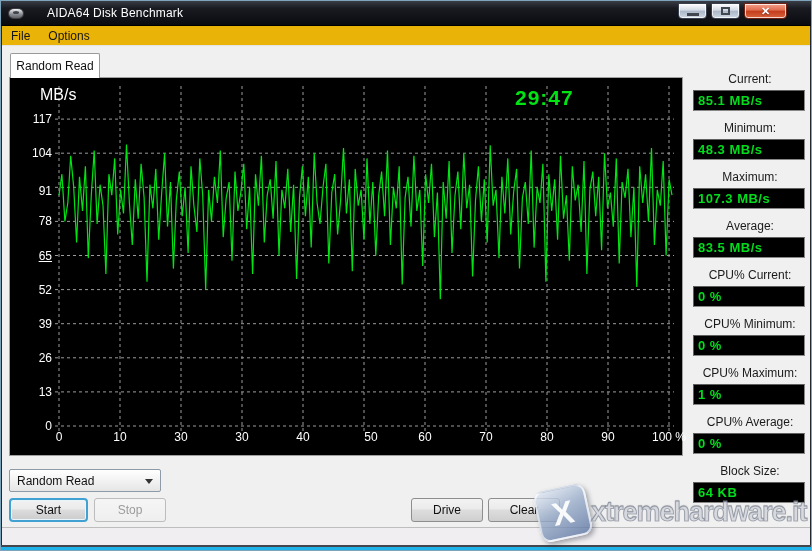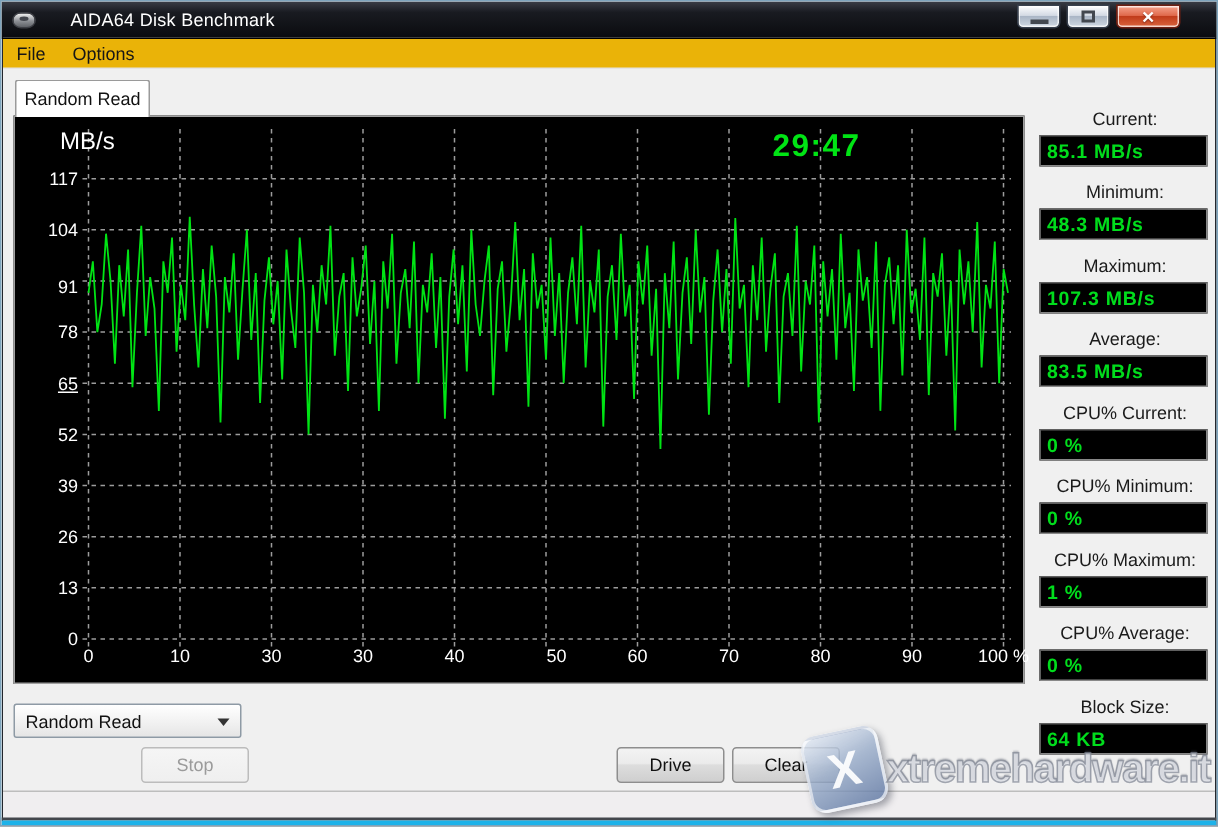--- a/index.html
+++ b/index.html
@@ -248,20 +248,21 @@
         <div class="stat-label">Block Size:</div>
         <div class="stat-value">64 KB</div>
       </div>
     </div>
 
   <div class="combo combo-1">
     <span>Random Read</span>
     <span class="combo-arrow"></span>
   </div>
 
+  <div class="btn btn-start">Start</div>
   <div class="btn btn-stop">Stop</div>
   <div class="btn btn-save">Drive</div>
   <div class="btn btn-clear">Clear</div>
 
   <div class="statusbar"></div>
   <div class="frame-dark"></div>
   <div class="frame-cyan"></div>
   <div class="frame-base"></div>
 
   <div class="watermark">

